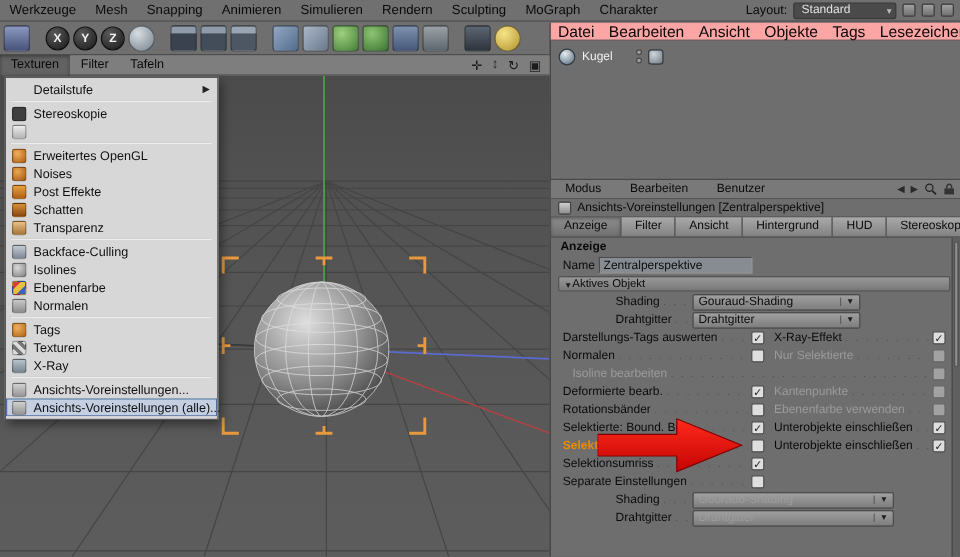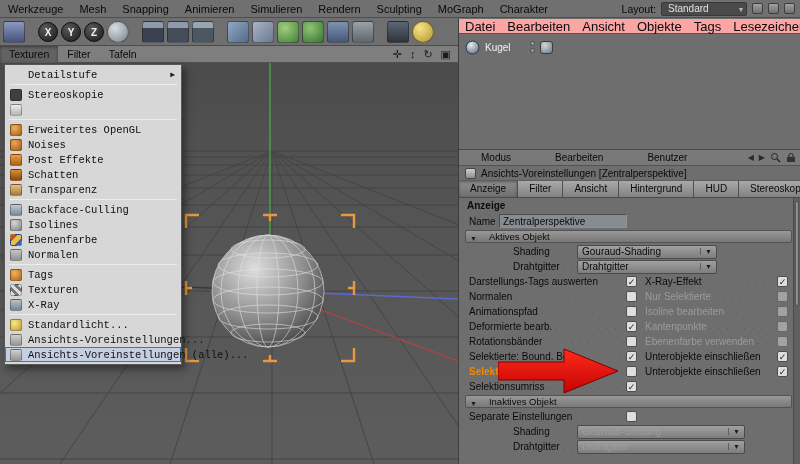--- a/index.html
+++ b/index.html
@@ -25,52 +25,52 @@
 
 .viewport{position:absolute;left:0;top:46px;width:458px;height:418px;background:#525252;}
 .vp-menubar{position:absolute;left:0;top:0;width:458px;height:17px;background:#7e7e7e;border-bottom:1px solid #515151;display:flex;align-items:center;font-size:10.5px;z-index:5;}
 .vp-mi{padding:0 9px;height:17px;line-height:17px;}
 .vp-mi.pressed{background:#626262;box-shadow:inset 0 1px 3px rgba(0,0,0,.4);}
 .vp-nav{margin-left:auto;display:flex;align-items:center;gap:8px;padding-right:7px;font-size:11px;color:#1c1c1c;}
 .scene{position:absolute;left:0;top:17px;}
 
 
 .ddmenu{position:absolute;left:4px;top:18px;width:178px;background:#d7d7d7;border:1px solid #585858;box-shadow:3px 4px 8px rgba(0,0,0,.45);padding:2px 0;z-index:20;}
-.ddi{display:flex;align-items:center;height:15px;padding:0 6px 0 5px;font-size:10.5px;color:#101010;white-space:nowrap;font-family:Liberation Mono, monospace;}
+.ddi{display:flex;align-items:center;height:15px;padding:0 6px 0 5px;font-size:10.5px;color:#101010;white-space:nowrap;}
 .mic{width:12px;height:12px;border-radius:2px;margin-right:6px;flex:none;border:1px solid rgba(0,0,0,.3);}
 .noic{width:12px;margin-right:6px;flex:none;}
 .sub{margin-left:auto;font-size:8px;color:#222;}
 .ddi.sel{background:#c4cfe2;box-shadow:inset 0 0 0 1px #53719e;}
 .ddsep{height:1px;background:#9e9e9e;margin:2px 4px;border-bottom:1px solid #ececec;}
 
 
 .rpanel{position:absolute;left:458px;top:19px;width:342px;height:445px;background:#6e6e6e;border-left:1px solid #3d3d3d;}
 .om-menubar{height:15px;background:#fca5a5;border-bottom:1px solid #545454;display:flex;align-items:center;font-size:13px;}
 .om-mi{padding:0 6px;}
 .om-body{height:116px;border-bottom:1px solid #484848;padding:5px 6px;}
 .obj-row{display:flex;align-items:center;height:16px;gap:5px;}
 .obj-label{font-size:10px;color:#f1f1f1;}
 .vis-dots{display:flex;flex-direction:column;gap:2px;margin-left:14px;}
 .vis-dots i{width:5px;height:5px;border-radius:50%;background:#9d9d9d;border:1px solid #4a4a4a;}
 .tagico{width:13px;height:13px;border-radius:3px;background:radial-gradient(circle at 35% 30%,#cfd6dc,#6e7a84);border:1px solid #3c3c3c;}
 
 .am-menubar{height:16px;background:#797979;border-bottom:1px solid #545454;display:flex;align-items:center;font-size:10px;}
-.am-mi{padding:0 22px;}
+.am-mi{padding:0 12px;}
 .am-tools{margin-left:auto;display:flex;align-items:center;gap:5px;padding-right:4px;font-size:8px;color:#2a2a2a;}
 .am-title{height:15px;display:flex;align-items:center;gap:5px;font-size:10px;padding:0 6px;background:#6e6e6e;border-bottom:1px solid #5d5d5d;}
 .title-ico{width:11px;height:11px;background:linear-gradient(#cfcfcf,#8e8e8e);border:1px solid #454545;border-radius:2px;flex:none;}
 .am-tabs{height:17px;display:flex;overflow:hidden;border-bottom:1px solid #4c4c4c;background:#6a6a6a;}
 .tab{padding:0 11px;font-size:10px;line-height:16px;background:linear-gradient(#a9a9a9,#828282);border-right:1px solid #4f4f4f;white-space:nowrap;}
 .tab.active{background:linear-gradient(#8d8d8d,#707070);box-shadow:inset 0 1px 3px rgba(0,0,0,.35);}
 .am-content{position:relative;height:266px;overflow:hidden;padding-top:1px;}
 .sec-row{height:14px;line-height:14px;padding:0 8px;font-size:10px;font-weight:bold;}
 .name-row{height:16px;display:flex;align-items:center;padding:0 10px;font-size:10px;}
 .name-row label{width:30px;}
 .field{width:128px;height:14px;background:#868c91;border:1px solid;border-color:#4c4c4c #919191 #919191 #4c4c4c;font-size:10px;font-family:"Liberation Sans",sans-serif;color:#0a0a0a;padding:0 3px;}
-.group-hdr{height:13px;margin:1px 8px 1px 6px;background:linear-gradient(#989898,#787878);border:1px solid #535353;border-radius:2px;display:flex;align-items:flex-end;gap:12px;font-size:9.5px;padding:0 4px;}
+.group-hdr{height:13px;margin:1px 8px 1px 6px;background:linear-gradient(#989898,#787878);border:1px solid #535353;border-radius:2px;display:flex;align-items:flex-end;gap:0;font-size:9.5px;padding:0 4px;}
 .group-hdr .tri{font-size:7px;color:#1d1d1d;}
 .cfg-row{height:15px;display:flex;align-items:center;padding:0 10px;font-size:10px;}
 .cfg-lab{width:64px;display:flex;align-items:center;overflow:hidden;flex:none;margin-left:44px;}
 .dd{height:14px;display:flex;align-items:center;background:linear-gradient(#a0a0a0,#7d7d7d);border:1px solid #4b4b4b;border-radius:2px;padding:0 4px;font-size:10px;gap:19px;}
 .dd .arr{font-size:7px;color:#1d1d1d;margin-left:auto;padding-left:4px;border-left:1px solid #5e5e5e;}
 .dd.w1{width:140px;}
 .dd.w2{width:168px;}
 .dd.dim .val{color:#9c9c9c;}
 .row{height:15px;display:flex;align-items:center;padding:0 12px 0 10px;font-size:10px;}
 .cell{display:flex;align-items:center;min-width:0;}
@@ -280,24 +280,20 @@
       <div class="ddi">
           <span class="mic" style="background:repeating-linear-gradient(45deg,#ddd 0 3px,#777 3px 6px);"></span>
           <span>Texturen</span>
         </div>
       <div class="ddi">
           <span class="mic" style="background:linear-gradient(#b8c4cc,#7a868e);"></span>
           <span>X-Ray</span>
         </div>
       <div class="ddsep"></div>
       <div class="ddi">
-          <span class="mic" style="background:radial-gradient(circle at 35% 30%,#f8e890,#c0a030);"></span>
-          <span>Standardlicht...</span>
-        </div>
-      <div class="ddi">
           <span class="mic" style="background:linear-gradient(#d0d0d0,#969696);"></span>
           <span>Ansichts-Voreinstellungen...</span>
         </div>
       <div class="ddi sel">
           <span class="mic" style="background:linear-gradient(#d0d0d0,#969696);"></span>
           <span>Ansichts-Voreinstellungen (alle)...</span>
         </div>
     </div>
   </div>
 
@@ -413,92 +409,83 @@
             <span class="dots"></span>
             <span class="cb"></span>
           </div>
         <div class="cell r">
             <span class="lbl dim">Nur Selektierte</span>
             <span class="dots"></span>
             <span class="cb dim2"></span>
           </div>
       </div>
       <div class="row">
-        <div class="cell l">
-            <span class="lbl">Animationspfad</span>
+        <div class="cell r">
+            <span class="lbl dim">Isoline bearbeiten</span>
+            <span class="dots"></span>
+            <span class="cb dim2"></span>
+          </div>
+      </div>
+      <div class="row">
+        <div class="cell l">
+            <span class="lbl">Deformierte bearb.</span>
+            <span class="dots"></span>
+            <span class="cb on"></span>
+          </div>
+        <div class="cell r">
+            <span class="lbl dim">Kantenpunkte</span>
+            <span class="dots"></span>
+            <span class="cb dim2"></span>
+          </div>
+      </div>
+      <div class="row">
+        <div class="cell l">
+            <span class="lbl">Rotationsbänder</span>
             <span class="dots"></span>
             <span class="cb"></span>
           </div>
         <div class="cell r">
-            <span class="lbl dim">Isoline bearbeiten</span>
+            <span class="lbl dim">Ebenenfarbe verwenden</span>
             <span class="dots"></span>
             <span class="cb dim2"></span>
           </div>
       </div>
       <div class="row">
         <div class="cell l">
-            <span class="lbl">Deformierte bearb.</span>
-            <span class="dots"></span>
-            <span class="cb on"></span>
-          </div>
-        <div class="cell r">
-            <span class="lbl dim">Kantenpunkte</span>
-            <span class="dots"></span>
-            <span class="cb dim2"></span>
-          </div>
-      </div>
-      <div class="row">
-        <div class="cell l">
-            <span class="lbl">Rotationsbänder</span>
+            <span class="lbl">Selektierte: Bound. Box</span>
+            <span class="dots"></span>
+            <span class="cb on"></span>
+          </div>
+        <div class="cell r">
+            <span class="lbl">Unterobjekte einschließen</span>
+            <span class="dots"></span>
+            <span class="cb on"></span>
+          </div>
+      </div>
+      <div class="row">
+        <div class="cell l">
+            <span class="lbl hl">Selektierte: Drahtgitter</span>
             <span class="dots"></span>
             <span class="cb"></span>
           </div>
         <div class="cell r">
-            <span class="lbl dim">Ebenenfarbe verwenden</span>
-            <span class="dots"></span>
-            <span class="cb dim2"></span>
-          </div>
-      </div>
-      <div class="row">
-        <div class="cell l">
-            <span class="lbl">Selektierte: Bound. Box</span>
-            <span class="dots"></span>
-            <span class="cb on"></span>
-          </div>
-        <div class="cell r">
             <span class="lbl">Unterobjekte einschließen</span>
             <span class="dots"></span>
             <span class="cb on"></span>
           </div>
       </div>
       <div class="row">
         <div class="cell l">
-            <span class="lbl hl">Selektierte: Drahtgitter</span>
-            <span class="dots"></span>
-            <span class="cb"></span>
-          </div>
-        <div class="cell r">
-            <span class="lbl">Unterobjekte einschließen</span>
-            <span class="dots"></span>
-            <span class="cb on"></span>
-          </div>
-      </div>
-      <div class="row">
-        <div class="cell l">
             <span class="lbl">Selektionsumriss</span>
             <span class="dots"></span>
             <span class="cb on"></span>
           </div>
         <div class="cell r"></div>
       </div>
 
-      <div class="group-hdr">
-        <span class="tri">▼</span>
-        <span>Inaktives Objekt</span>
-      </div>
       <div class="row">
         <div class="cell l">
             <span class="lbl">Separate Einstellungen</span>
             <span class="dots"></span>
             <span class="cb"></span>
           </div>
         <div class="cell r"></div>
       </div>
       <div class="cfg-row">
         <span class="cfg-lab">

